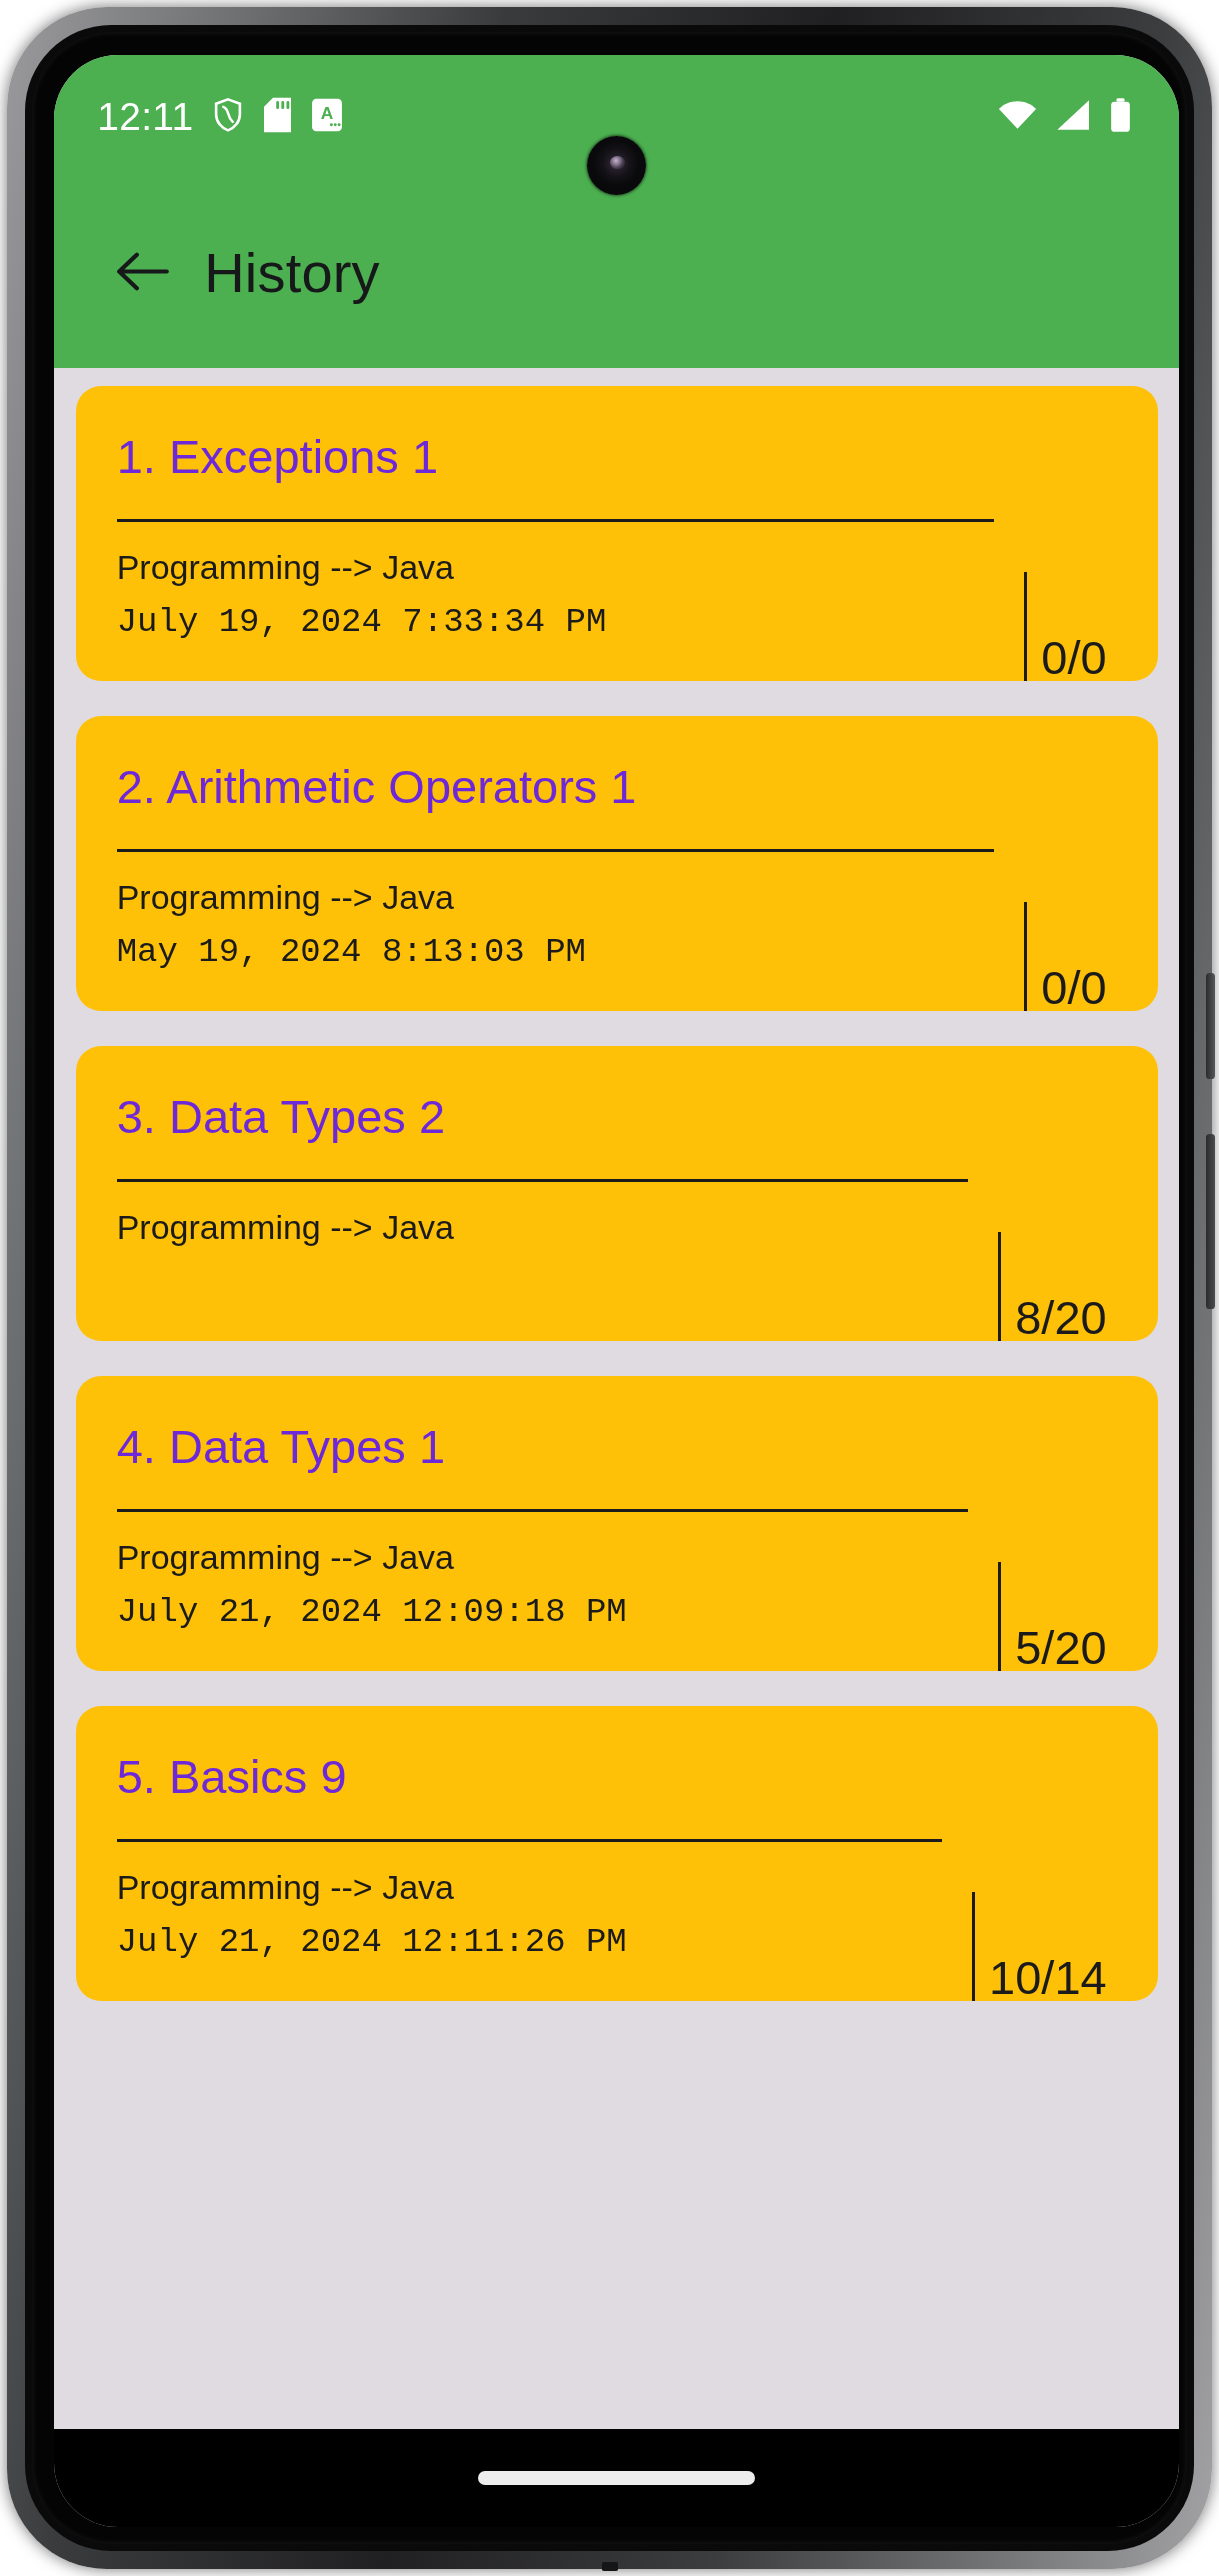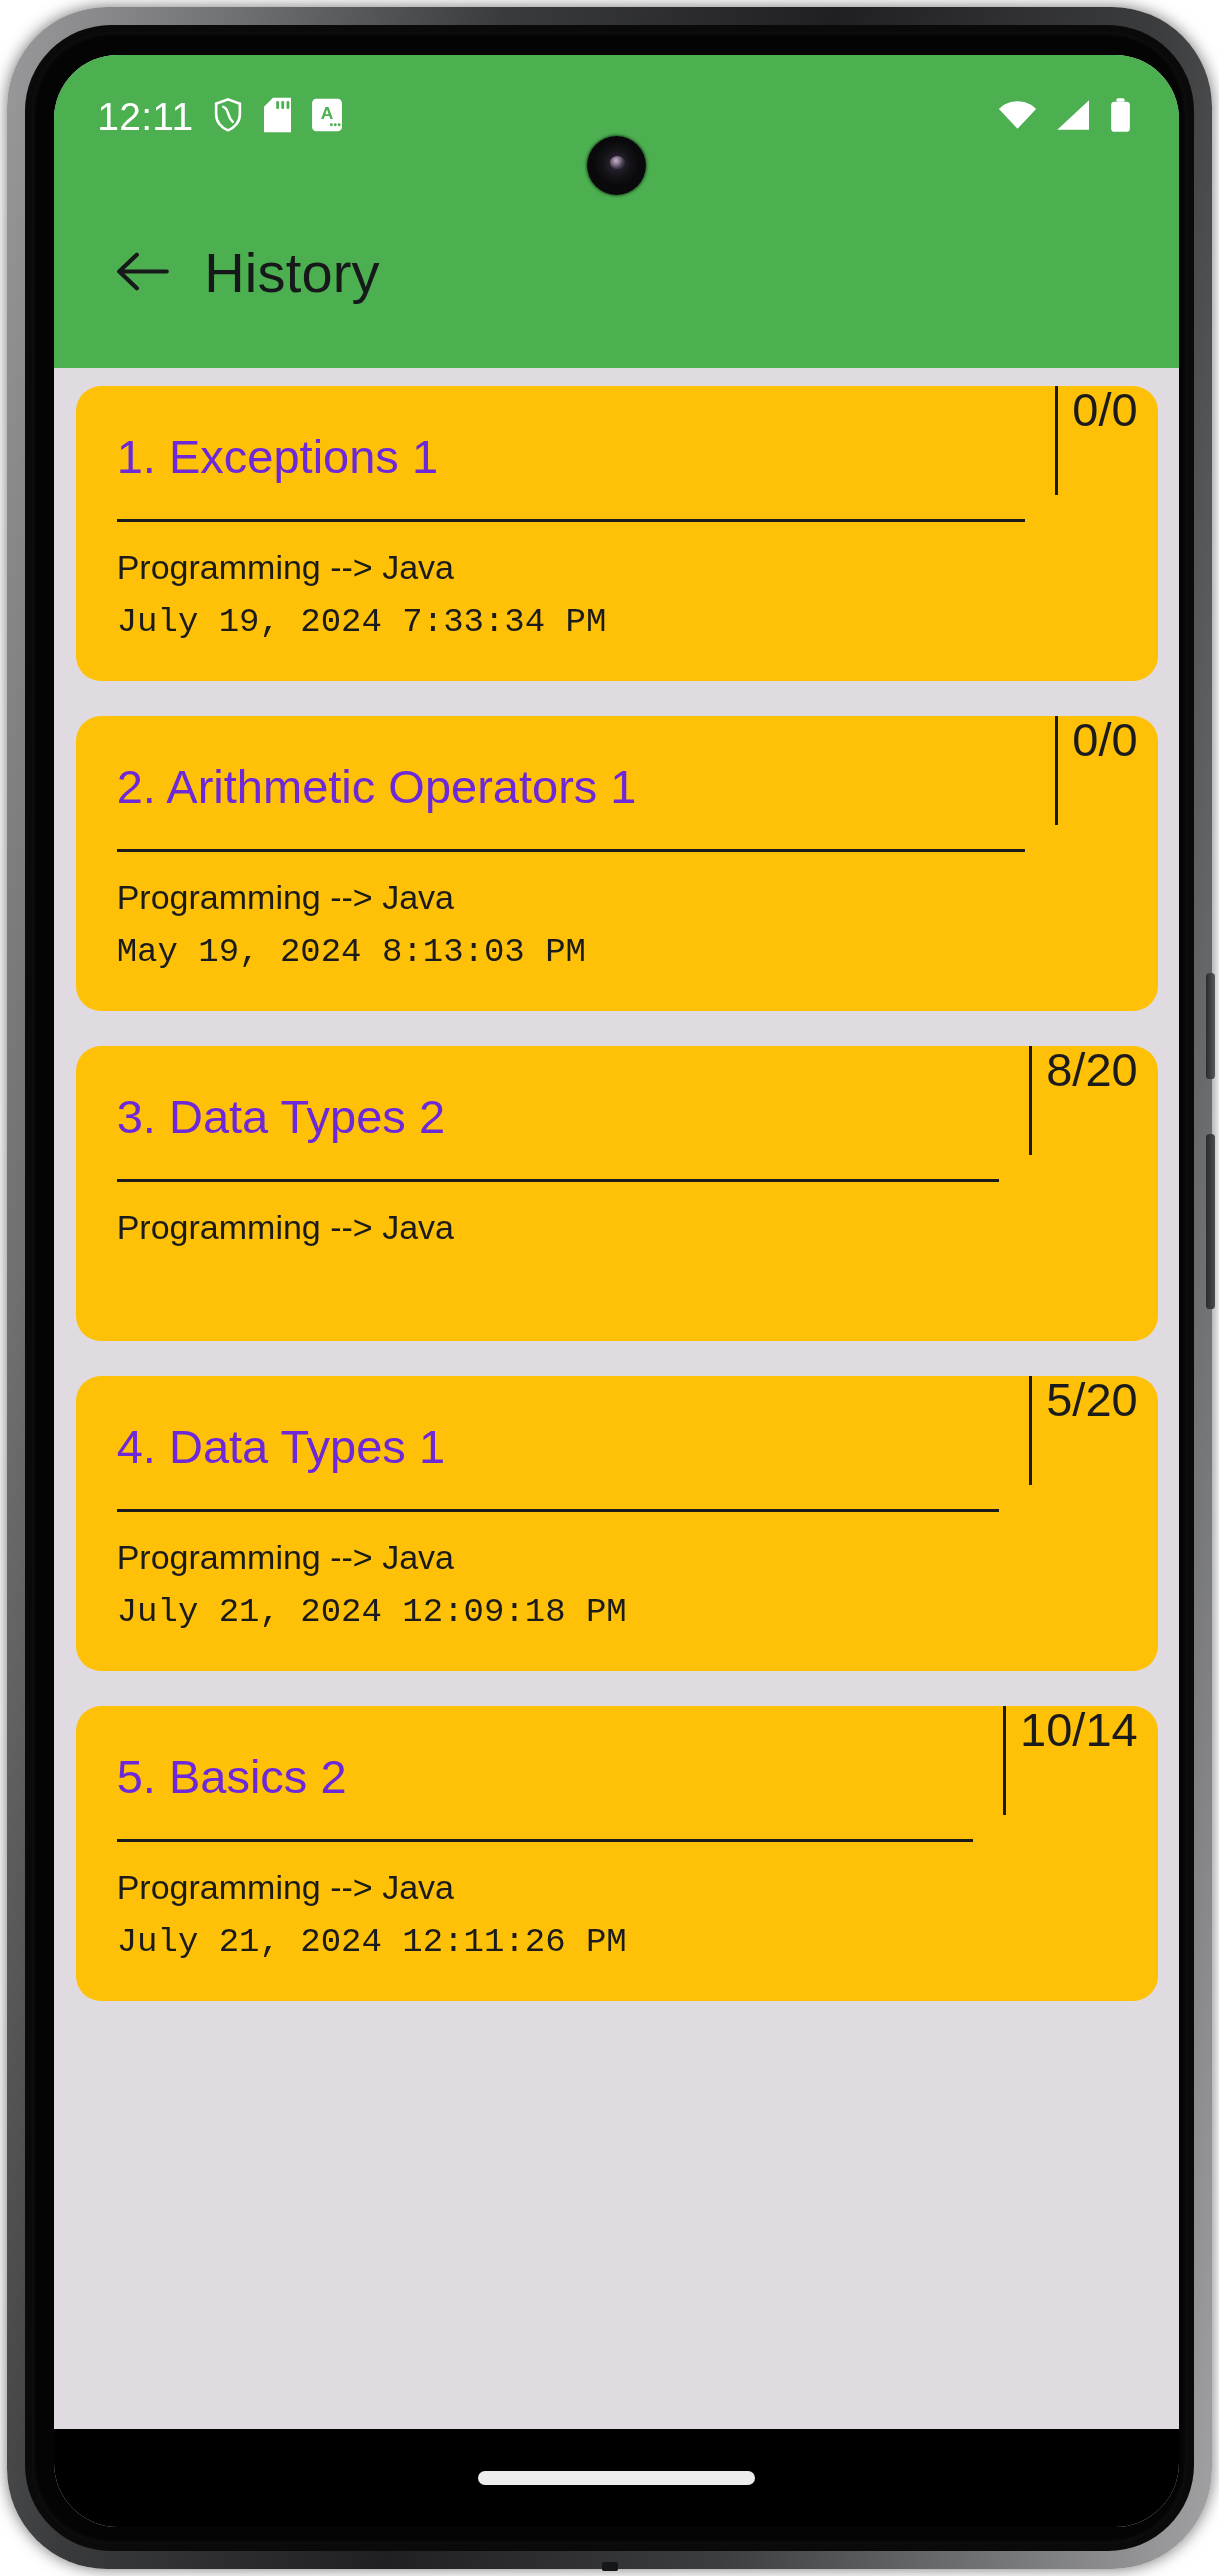--- a/index.html
+++ b/index.html
@@ -210,22 +210,22 @@
   .card-timestamp {
     color: #1b1b1b;
     font-size: 34px;
     line-height: 1;
     margin-top: 21.5px;
     font-family: Liberation Mono, monospace;
   }
   .card-score-wrap {
     flex: none;
     display: flex;
-    align-items: flex-start;
-    padding-right: 20px;
+    align-items: flex-end;
+    padding-right: 51px;
   }
   .card-score-divider {
     width: 2.7px;
     height: 109px;
     background: #1b1b1b;
     flex: none;
   }
   .card-score {
     color: #1b1b1b;
     font-size: 47px;
@@ -377,21 +377,21 @@
           <div class="card-timestamp">July 21, 2024 12:09:18 PM</div>
         </div>
         <div class="card-score-wrap">
           <div class="card-score-divider"></div>
           <div class="card-score">5/20</div>
         </div>
       </div>
 
       <div class="history-card">
         <div class="card-main">
-          <div class="card-title">5. Basics 2</div>
+          <div class="card-title">5. Basics 9</div>
           <div class="card-divider"></div>
           <div class="card-subtitle">Programming --&gt; Java</div>
           <div class="card-timestamp">July 21, 2024 12:11:26 PM</div>
         </div>
         <div class="card-score-wrap">
           <div class="card-score-divider"></div>
           <div class="card-score">10/14</div>
         </div>
       </div>
 

